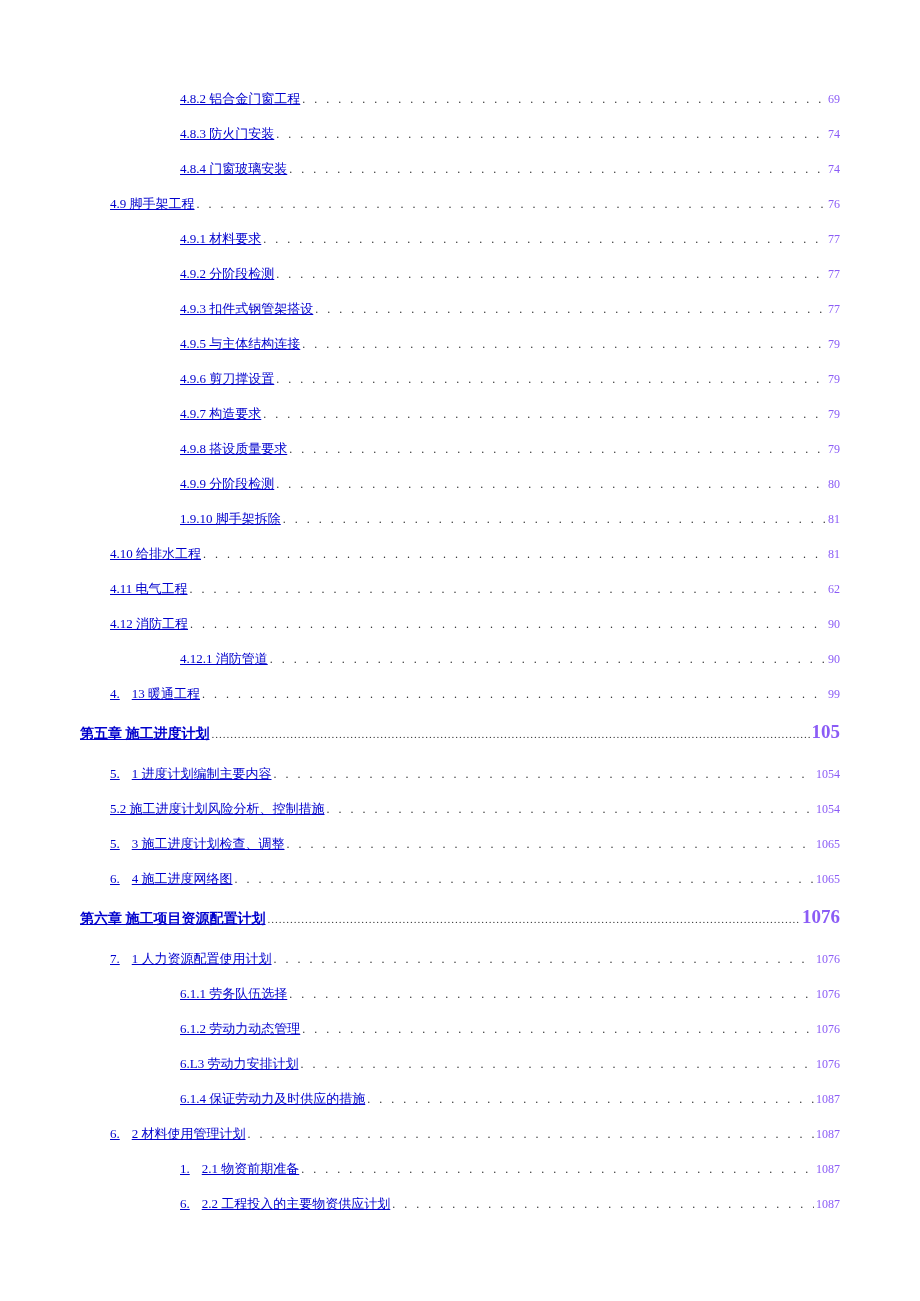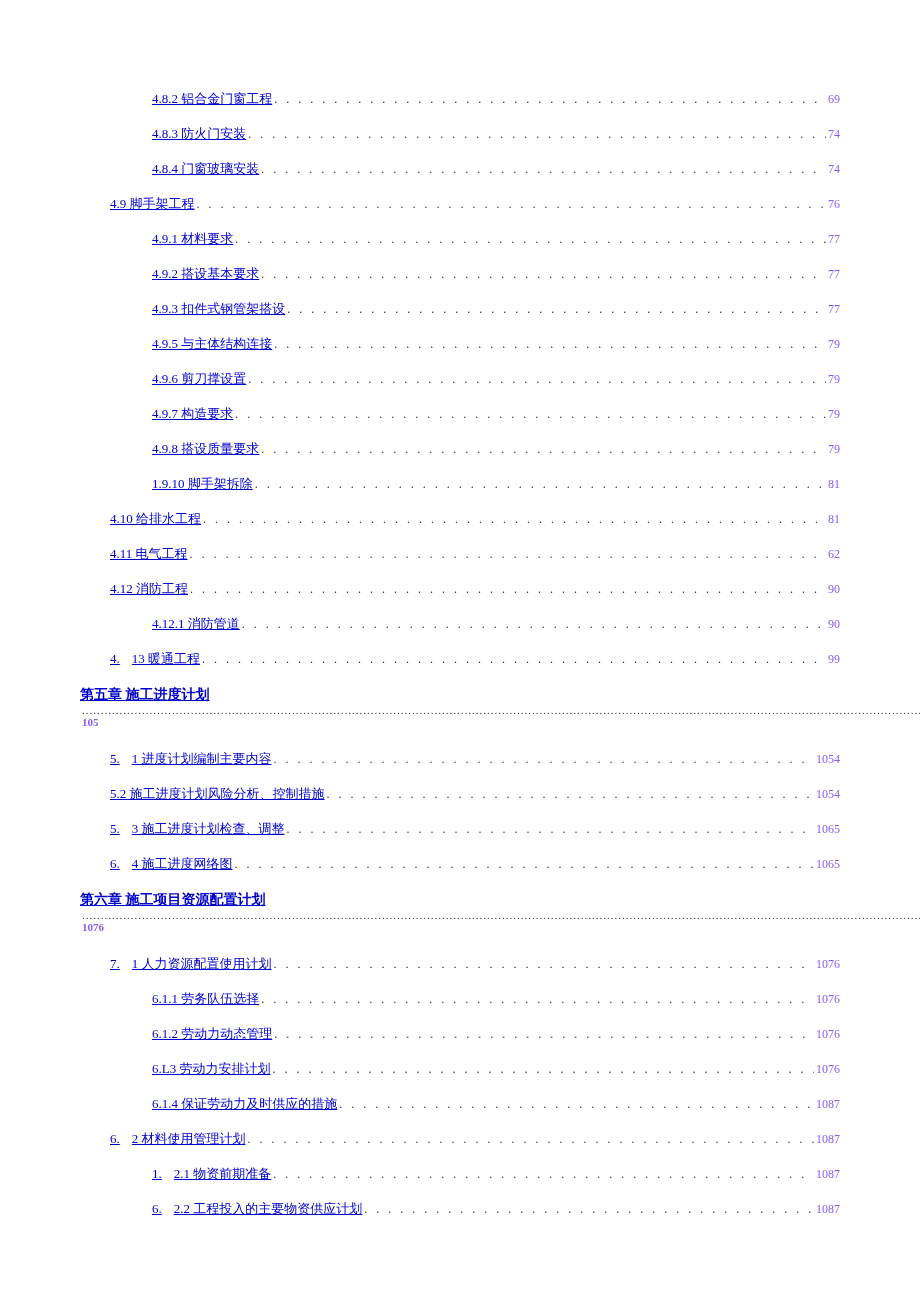--- a/index.html
+++ b/index.html
@@ -49,43 +49,42 @@
     .page-num {
       flex-shrink: 0;
       color: #8b5cf6;
       font-size: 12px;
       padding-left: 2px;
     }
     .level-1 {
       margin-left: 0;
       margin-top: 18px;
       margin-bottom: 22px;
-      flex-direction: column;
     }
     .level-1 .toc-link {
       font-weight: bold;
       font-size: 14px;
     }
     .level-1 .page-num {
       font-weight: bold;
-      font-size: 11px;
+      font-size: 19px;
     }
     .level-1 .dots {
       font-size: 11px;
       letter-spacing: 1px;
     }
     .level-1 .dots::after {
       content: "......................................................................................................................................................................................................................................................................................";
     }
     .level-2 {
       margin-left: 30px;
       text-align: right;
     }
     .level-3 {
-      margin-left: 72px;
+      margin-left: 100px;
     }
   </style>
 </head>
 <body>
 
 <div id="toc">
     <div class="toc-line level-3">
       <a class="toc-link">4.8.2 铝合金门窗工程</a>
       <span class="dots"></span>
       <span class="page-num">69</span>
@@ -104,21 +103,21 @@
       <a class="toc-link">4.9 脚手架工程</a>
       <span class="dots"></span>
       <span class="page-num">76</span>
     </div>
     <div class="toc-line level-3">
       <a class="toc-link">4.9.1 材料要求</a>
       <span class="dots"></span>
       <span class="page-num">77</span>
     </div>
     <div class="toc-line level-3">
-      <a class="toc-link">4.9.2 搭设基本要求</a>
+      <a class="toc-link">4.9.2 分阶段检测</a>
       <span class="dots"></span>
       <span class="page-num">77</span>
     </div>
     <div class="toc-line level-3">
       <a class="toc-link">4.9.3 扣件式钢管架搭设</a>
       <span class="dots"></span>
       <span class="page-num">77</span>
     </div>
     <div class="toc-line level-3">
       <a class="toc-link">4.9.5 与主体结构连接</a>
@@ -132,20 +131,25 @@
     </div>
     <div class="toc-line level-3">
       <a class="toc-link">4.9.7 构造要求</a>
       <span class="dots"></span>
       <span class="page-num">79</span>
     </div>
     <div class="toc-line level-3">
       <a class="toc-link">4.9.8 搭设质量要求</a>
       <span class="dots"></span>
       <span class="page-num">79</span>
+    </div>
+    <div class="toc-line level-3">
+      <a class="toc-link">4.9.9 分阶段检测</a>
+      <span class="dots"></span>
+      <span class="page-num">80</span>
     </div>
     <div class="toc-line level-3">
       <a class="toc-link">1.9.10 脚手架拆除</a>
       <span class="dots"></span>
       <span class="page-num">81</span>
     </div>
     <div class="toc-line level-2">
       <a class="toc-link">4.10 给排水工程</a>
       <span class="dots"></span>
       <span class="page-num">81</span>

